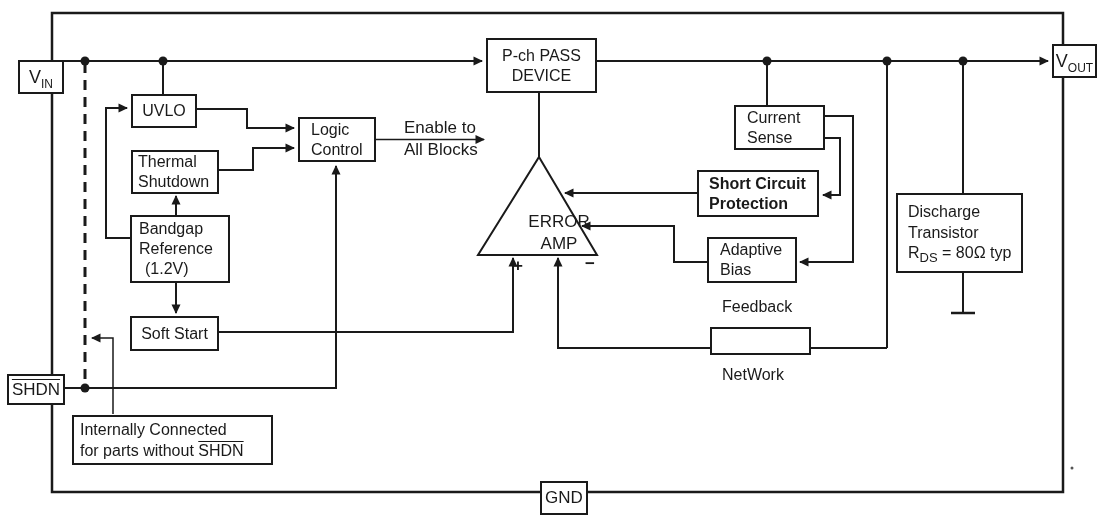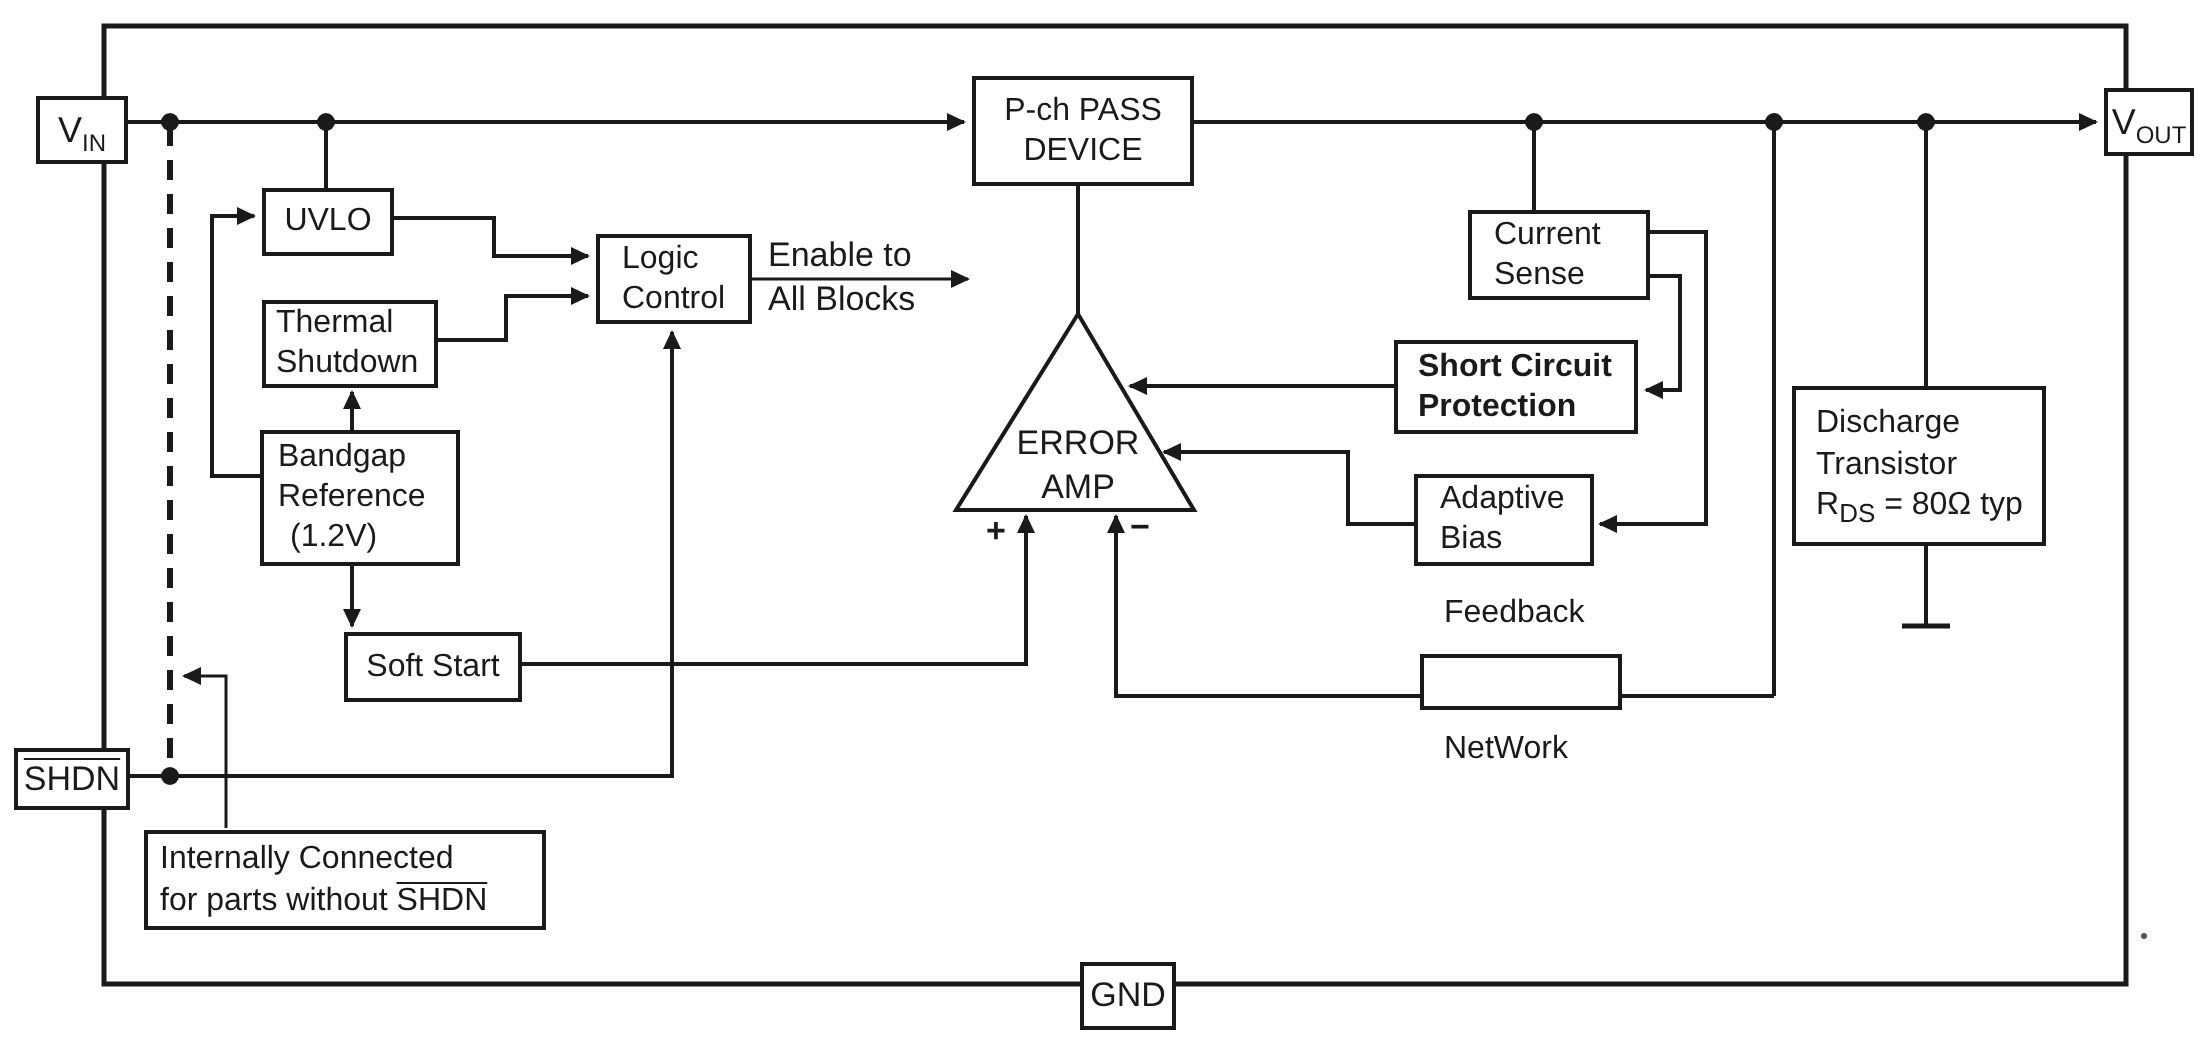--- a/index.html
+++ b/index.html
@@ -14,21 +14,21 @@
     display:flex;flex-direction:column;justify-content:center;
     font-size:16px;line-height:1.25;color:#1a1a1a;
   }
   .center{align-items:center;text-align:center;}
   .left{align-items:flex-start;text-align:left;}
   .bl{display:block;white-space:nowrap;}
   .indent{margin-left:6px;}
   .port{font-size:18px;z-index:3;}
   .port sub{font-size:12px;line-height:0;}
   .ovl{text-decoration:overline;}
-  .plab{position:absolute;z-index:2;background:transparent;white-space:nowrap;}
+  .plab{position:absolute;z-index:2;background:transparent;white-space:nowrap;margin-left:20px;}
   .amp-label{font-size:17px;line-height:1.3;text-align:center;}
   .sign{font-size:17px;font-weight:700;}
   .enable{font-size:17px;line-height:22px;}
   sub.ds{font-size:13px;line-height:0;}
 </style>
 </head>
 <body>
 
 <div id="canvas">
 
@@ -93,21 +93,21 @@
     <circle cx="85" cy="61" r="4.5" fill="#1a1a1a"></circle>
     <circle cx="163" cy="61" r="4.5" fill="#1a1a1a"></circle>
     <circle cx="767" cy="61" r="4.5" fill="#1a1a1a"></circle>
     <circle cx="887" cy="61" r="4.5" fill="#1a1a1a"></circle>
     <circle cx="963" cy="61" r="4.5" fill="#1a1a1a"></circle>
     <circle cx="85" cy="388" r="4.5" fill="#1a1a1a"></circle>
 
     <circle cx="1072" cy="468" r="1.5" fill="#555"></circle>
   </svg>
 
-  <div class="box center port" style="left:18px;top:48px;width:46px;height:34px;">
+  <div class="box center port" style="left:18px;top:60px;width:46px;height:34px;">
     <span class="bl"><span>V</span><sub>IN</sub></span>
   </div>
 
   <div class="box center port" style="left:1052px;top:44px;width:45px;height:34px;">
     <span class="bl"><span>V</span><sub>OUT</sub></span>
   </div>
 
   <div class="box center port" style="left:7px;top:374px;width:58px;height:31px;font-size:17px;">
     <span class="bl ovl">SHDN</span>
   </div>
@@ -124,21 +124,21 @@
     <span class="bl">Thermal</span>
     <span class="bl">Shutdown</span>
   </div>
 
   <div class="box left" style="left:130px;top:215px;width:100px;height:68px;padding-left:7px;">
     <span class="bl">Bandgap</span>
     <span class="bl">Reference</span>
     <span class="bl indent">(1.2V)</span>
   </div>
 
-  <div class="box center" style="left:130px;top:316px;width:89px;height:35px;margin-left:42px;">
+  <div class="box center" style="left:130px;top:316px;width:89px;height:35px;">
     <span class="bl">Soft Start</span>
   </div>
 
   <div class="box left" style="left:298px;top:117px;width:78px;height:45px;padding-left:11px;">
     <span class="bl">Logic</span>
     <span class="bl">Control</span>
   </div>
 
   <div class="box center" style="left:486px;top:38px;width:111px;height:55px;">
     <span class="bl">P-ch PASS</span>

